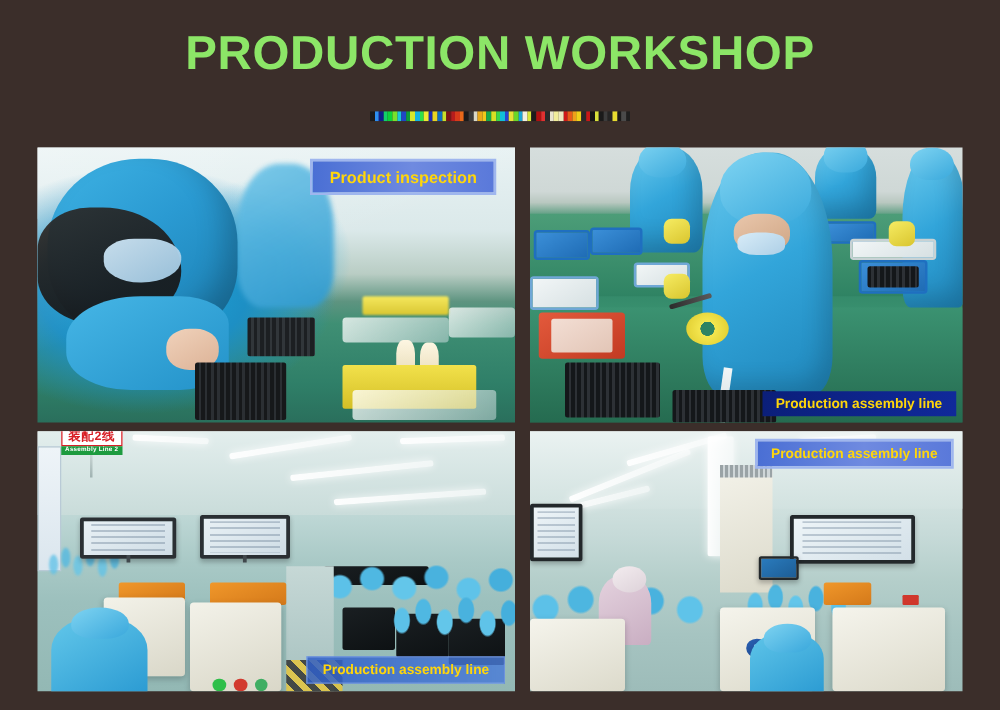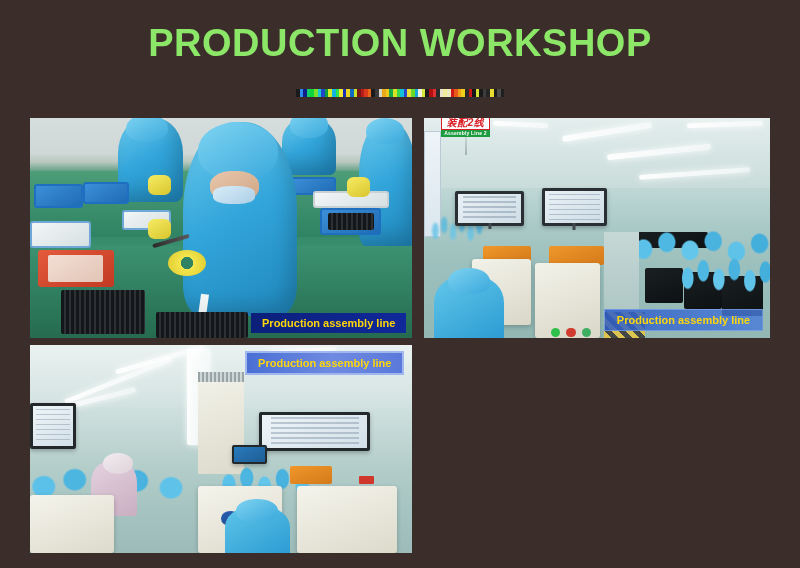--- a/index.html
+++ b/index.html
@@ -425,21 +425,21 @@
   .p4 .redbox {
     position:absolute; left:86%; top:63%; width:4%; height:4%;
     background:#d0372c; border-radius:1px;
   }
 
   
   .sign { position:absolute; z-index:6; text-align:center; line-height:1; }
   .sign .cn {
     background:#ffffff; color:#d81f26; font-weight:bold;
     border:1px solid #d81f26; padding:1px 4px;
-    font-size:10px; letter-spacing:0.5px; white-space:nowrap;font-style:italic;
+    font-size:10px; letter-spacing:0.5px; white-space:nowrap;
   }
   .sign .en {
     background:#1d9b3f; color:#ffffff; font-size:5px; font-weight:bold;
     padding:1px 3px; white-space:nowrap; letter-spacing:.2px;
   }
   .sign .pole {
     width:2px; height:18px; margin:0 auto;
     background: linear-gradient(to bottom,#c9d5d4,#9fb2b1);
   }
 
@@ -530,20 +530,39 @@
     <span style="background: rgb(60, 60, 60); width: 1.72414%;"></span>
     <span style="background: rgb(37, 37, 37); width: 1.72414%;"></span>
     <span style="background: rgb(232, 220, 48); width: 1.72414%;"></span>
     <span style="background: rgb(27, 27, 27); width: 1.72414%;"></span>
     <span style="background: rgb(74, 74, 74); width: 1.72414%;"></span>
     <span style="background: rgb(31, 31, 31); width: 1.72414%;"></span>
   </div>
 
 <div class="gallery">
 
+  <div class="photo p1" aria-label="Worker in blue clean-room smock and mask inspecting black battery cell trays on a green workbench">
+    <div class="wall-l"></div>
+    <div class="worker2"></div>
+    <div class="head"></div>
+    <div class="hair"></div>
+    <div class="mask"></div>
+    <div class="arm"></div>
+    <div class="hand"></div>
+    <div class="tray-dark2"></div>
+    <div class="tray-dark"></div>
+    <div class="blister bl1"></div>
+    <div class="blister bl2"></div>
+    <div class="ytray2"></div>
+    <div class="bottle b1"></div>
+    <div class="bottle b2"></div>
+    <div class="ytray"></div>
+    <div class="blister bl3"></div>
+    <div class="caption cap-inspection">Product inspection</div>
+  </div>
 
   <div class="photo p2" aria-label="Workers in blue smocks and caps assembling electronic components with yellow tools at green benches">
     <div class="bench"></div>
     <div class="bench2"></div>
 
     <div class="smock s-left"></div>
     <div class="cap c-left"></div>
     <div class="smock s-r1"></div>
     <div class="cap c-r1"></div>
     <div class="smock s-r2"></div>

